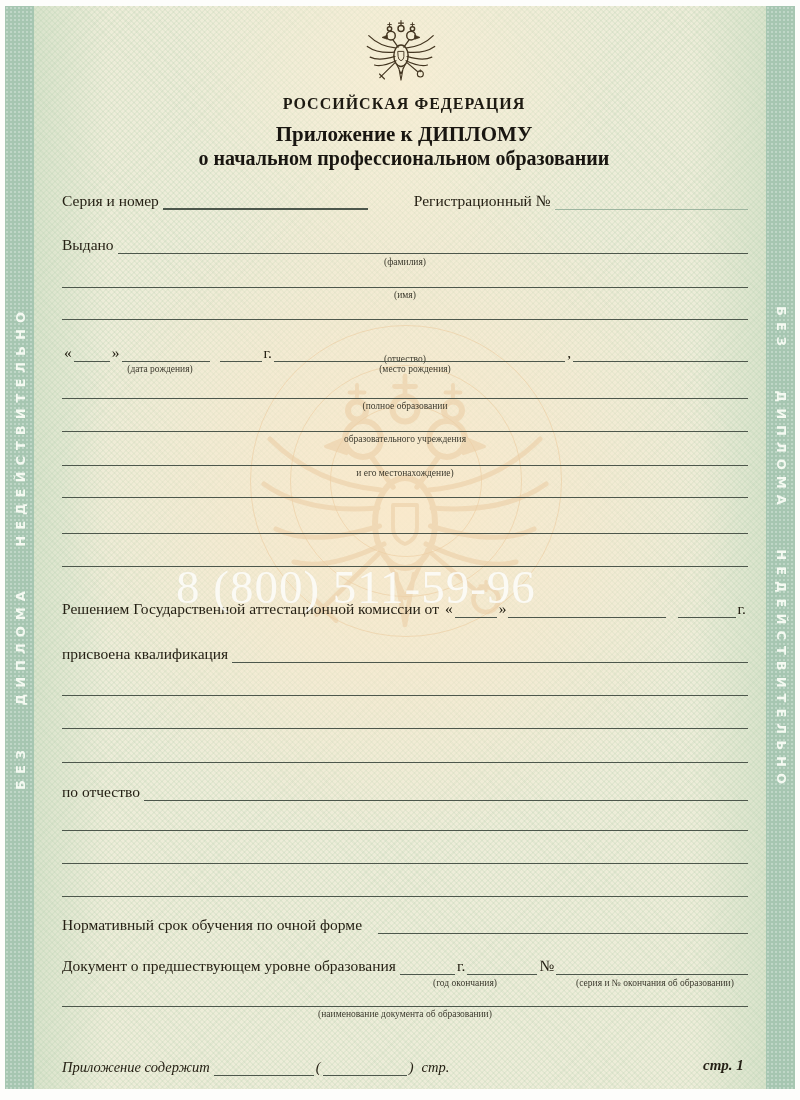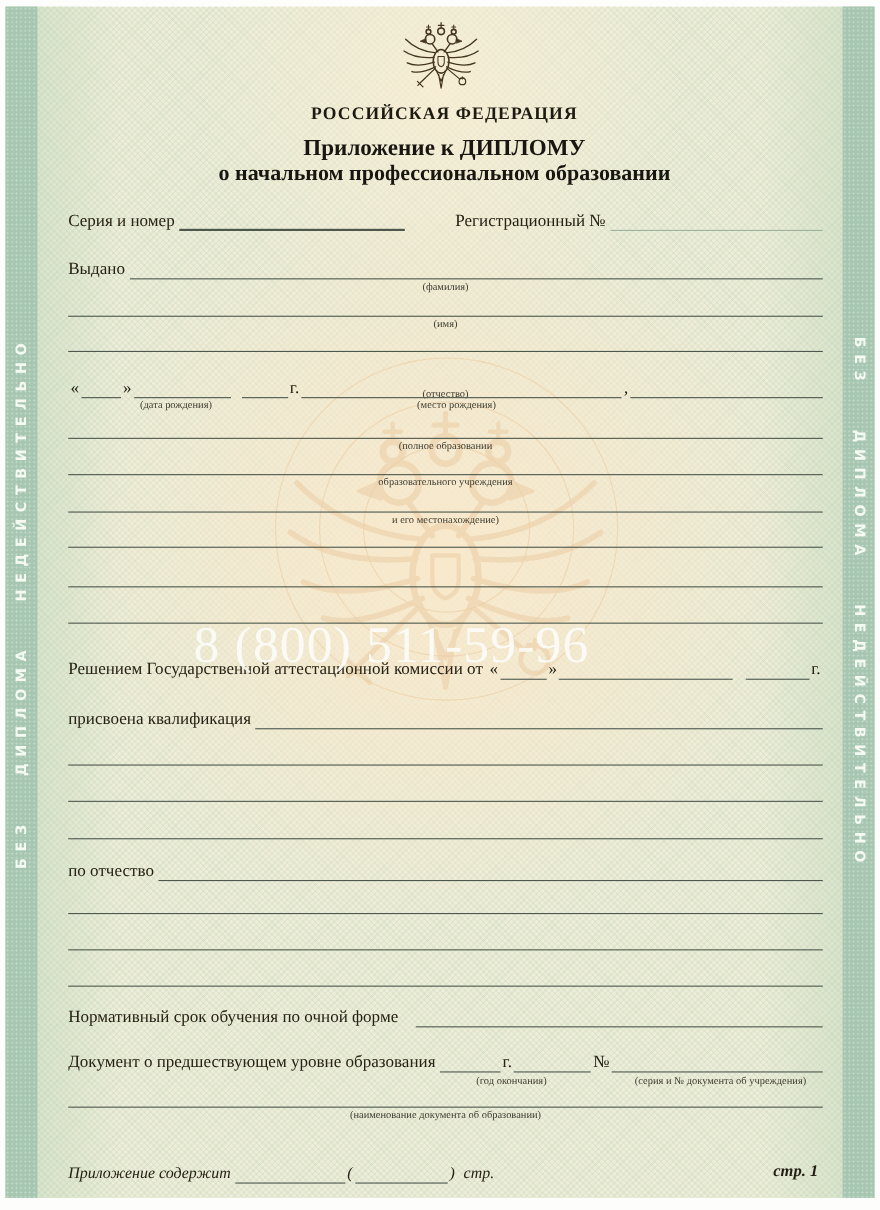--- a/index.html
+++ b/index.html
@@ -188,21 +188,21 @@
 
   <div class="row" style="top:953px;">
     <span class="lbl">Документ о предшествующем уровне образования</span>
     <span class="ln" style="flex:0 0 55px;"></span>
     <span class="q">г.</span>
     <span class="ln" style="flex:0 0 70px;"></span>
     <span class="q">№</span>
     <span class="ln" style="flex:1;"></span>
   </div>
   <div class="cap" style="top:978px;left:390px;width:150px;">(год окончания)</div>
-  <div class="cap" style="top:978px;left:540px;width:230px;">(серия и № документа об учреждения)</div>
+  <div class="cap" style="top:978px;left:540px;width:230px;">(серия и № окончания об образовании)</div>
 
   <div class="fullline" style="top:1006px;"></div>
   <div class="cap cap-center" style="top:1009px;">(наименование документа об образовании)</div>
 
   <div class="row footer-row" style="top:1054px;width:560px;">
     <span class="lbl">Приложение содержит</span>
     <span class="ln" style="flex:0 0 100px;"></span>
     <span class="q">(</span>
     <span class="ln" style="flex:0 0 84px;"></span>
     <span class="q">)</span>

